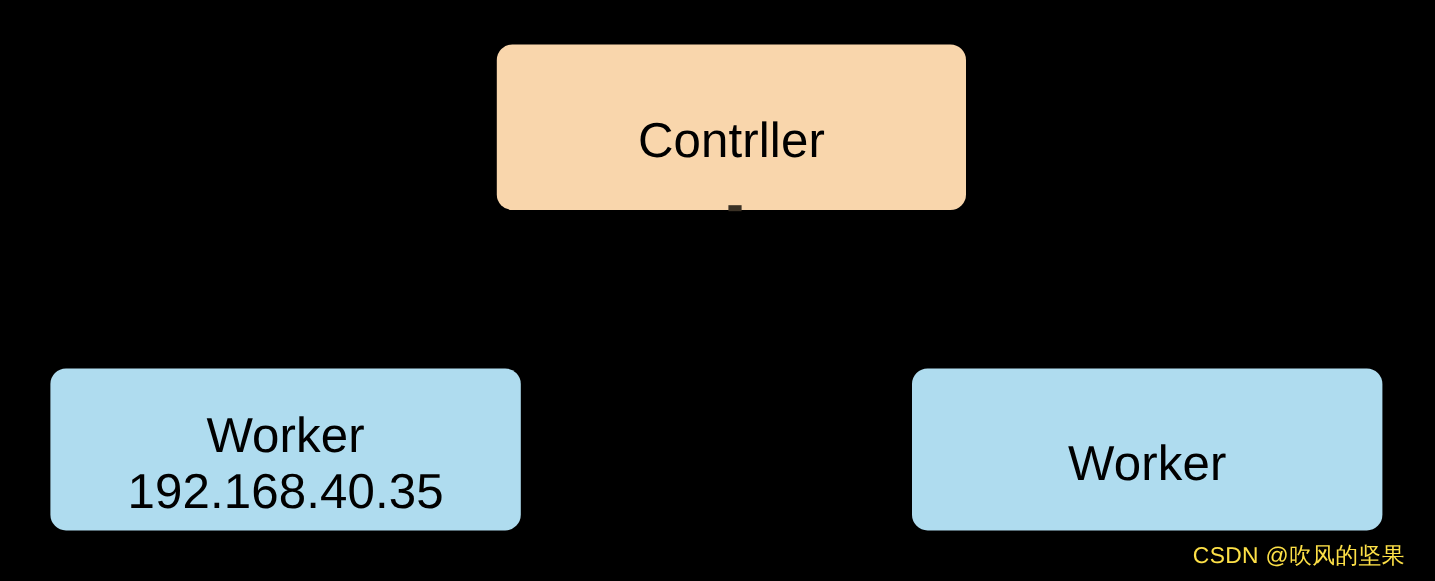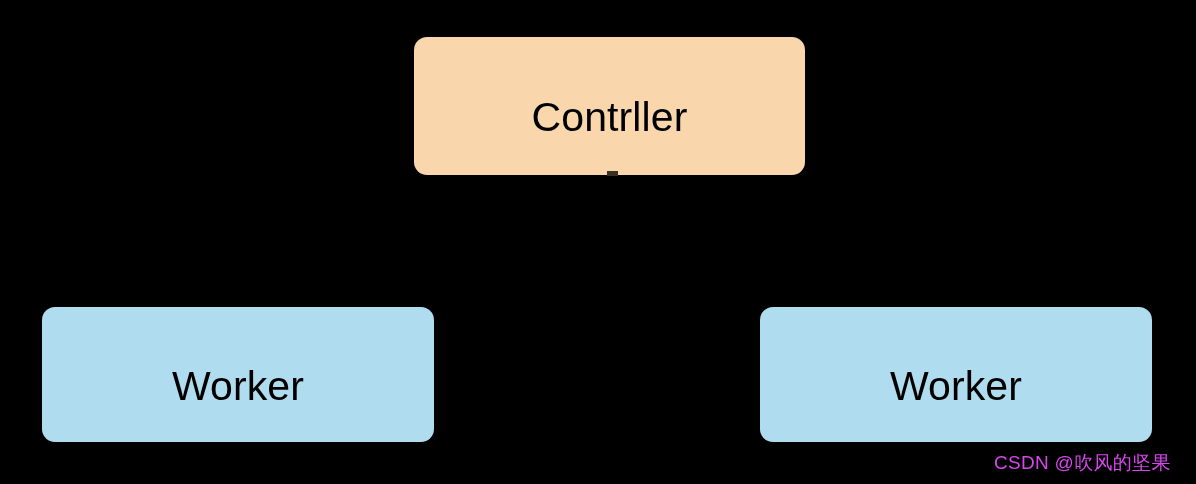--- a/index.html
+++ b/index.html
@@ -65,39 +65,40 @@
     top: 171px;
     width: 11px;
     height: 5px;
     background: #3a3125;
   }
   #watermark {
     position: absolute;
     left: 994px;
     top: 450px;
     font-size: 19px;
-    color: #d946ef;
+    color: #fde047;
     letter-spacing: 0.3px;
     white-space: nowrap;
     user-select: none;
   }
 </style>
 </head>
 <body>
 
 <div id="canvas">
 
   <div class="node" id="node-controller">
     <div class="node-role">Contrller</div>
   </div>
 
   <div id="connector-stub"></div>
 
   <div class="node" id="node-worker-1">
     <div class="node-role">Worker</div>
+    <div class="node-ip">192.168.40.35</div>
   </div>
 
   <div class="node" id="node-worker-2">
     <div class="node-role">Worker</div>
   </div>
 
   <div id="watermark">CSDN @吹风的坚果</div>
 
 </div>
 

